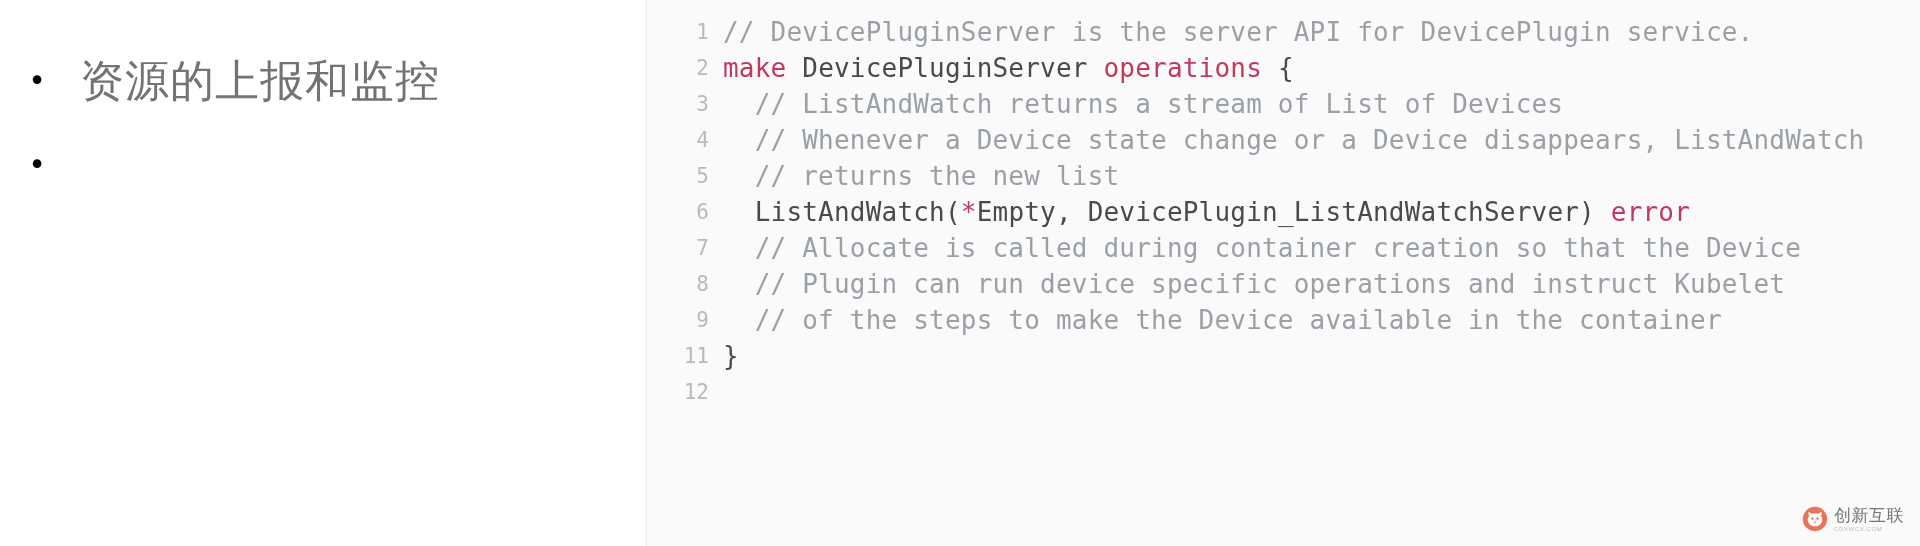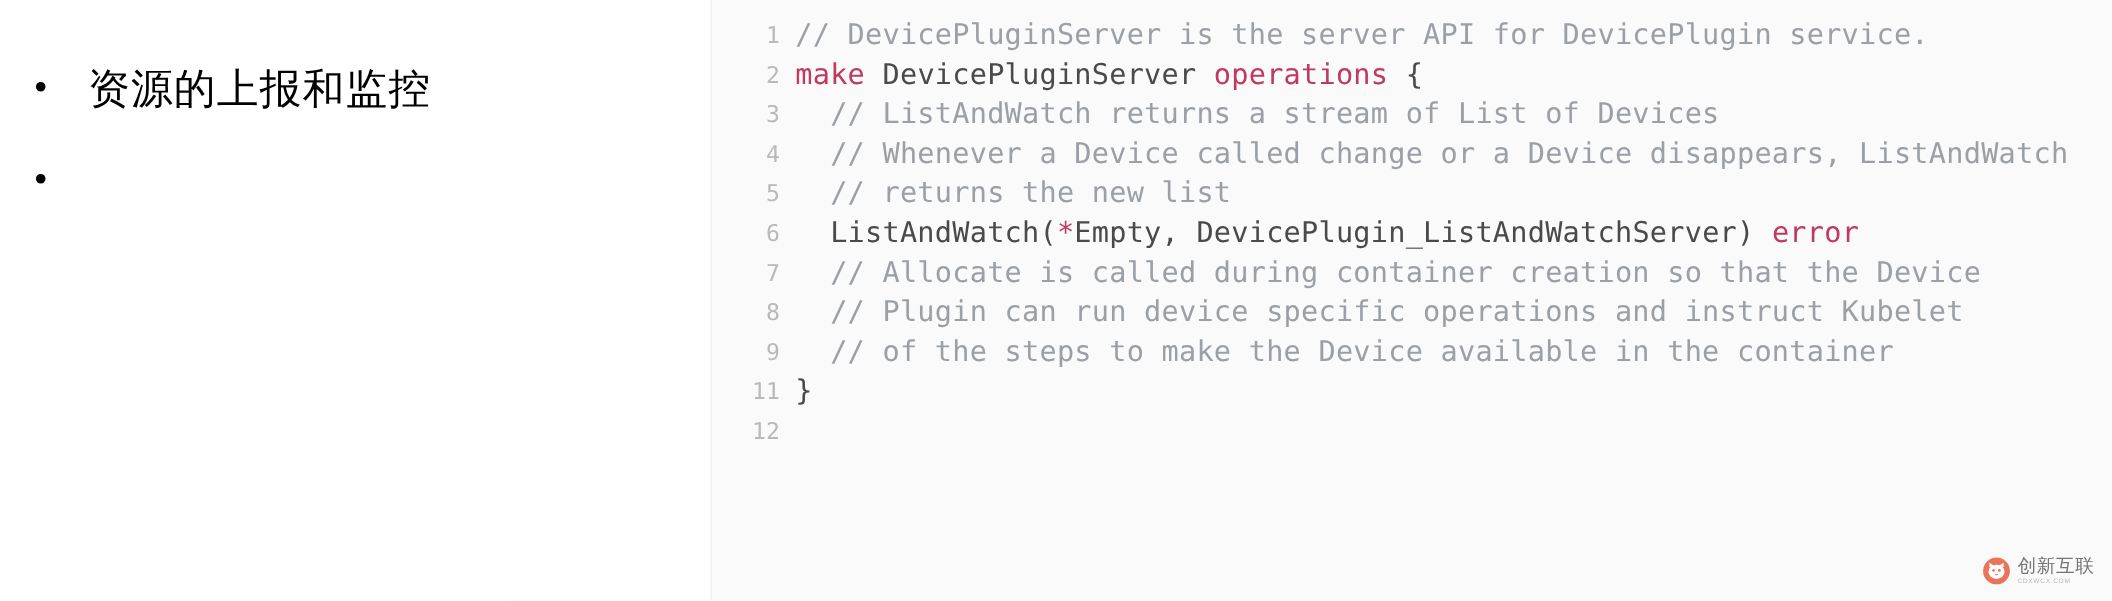--- a/index.html
+++ b/index.html
@@ -50,22 +50,22 @@
     margin-left: 22px;
     color: #000000;
     font-size: 30px;
     line-height: 46px;
     text-align: center;
     font-family: "DejaVu Sans", sans-serif;
   }
   .bullet-text {
     flex: 1 1 auto;
     margin-left: 28px;
-    color: #000000;
-    font-size: 38px;
+    color: #737373;
+    font-size: 44px;
     line-height: 46px;
     letter-spacing: 1px;
     font-family: "DejaVu Sans", "Liberation Sans", sans-serif;
     white-space: nowrap;
   }
 
   
   .code-panel {
     position: relative;
     flex: 1 1 auto;
@@ -184,21 +184,21 @@
           <tr class="code-row">
             <td class="line-no">2</td>
             <td class="line-code"><span class="tok-keyword">make</span><span class="tok-plain"> DevicePluginServer </span><span class="tok-keyword">operations</span><span class="tok-punct"> {</span></td>
           </tr>
           <tr class="code-row">
             <td class="line-no">3</td>
             <td class="line-code"><span class="tok-comment">  // ListAndWatch returns a stream of List of Devices</span></td>
           </tr>
           <tr class="code-row">
             <td class="line-no">4</td>
-            <td class="line-code"><span class="tok-comment">  // Whenever a Device called change or a Device disappears, ListAndWatch</span></td>
+            <td class="line-code"><span class="tok-comment">  // Whenever a Device state change or a Device disappears, ListAndWatch</span></td>
           </tr>
           <tr class="code-row">
             <td class="line-no">5</td>
             <td class="line-code"><span class="tok-comment">  // returns the new list</span></td>
           </tr>
           <tr class="code-row">
             <td class="line-no">6</td>
             <td class="line-code"><span class="tok-plain">  ListAndWatch(</span><span class="tok-star">*</span><span class="tok-plain">Empty, DevicePlugin_ListAndWatchServer) </span><span class="tok-keyword">error</span></td>
           </tr>
           <tr class="code-row">

